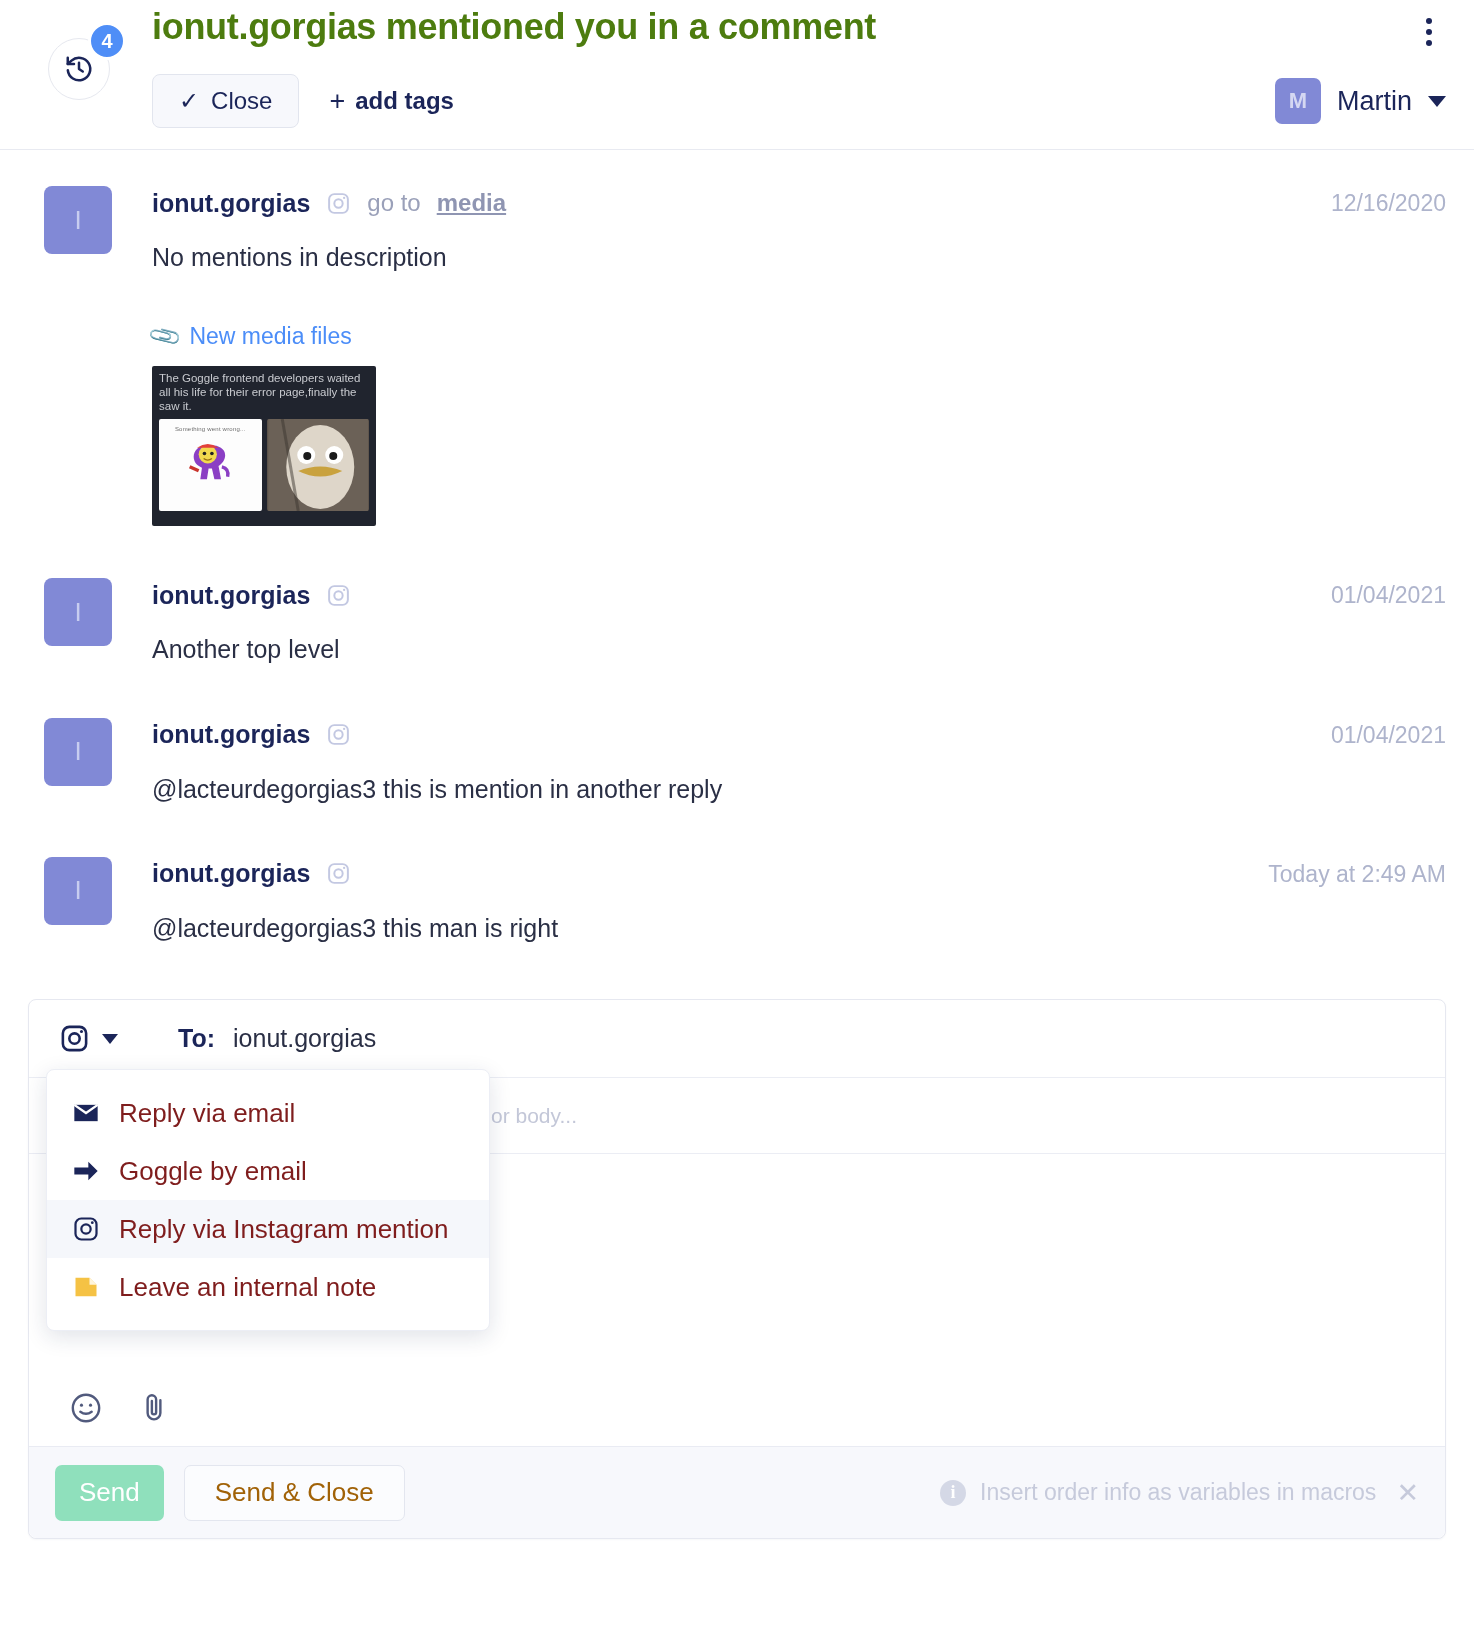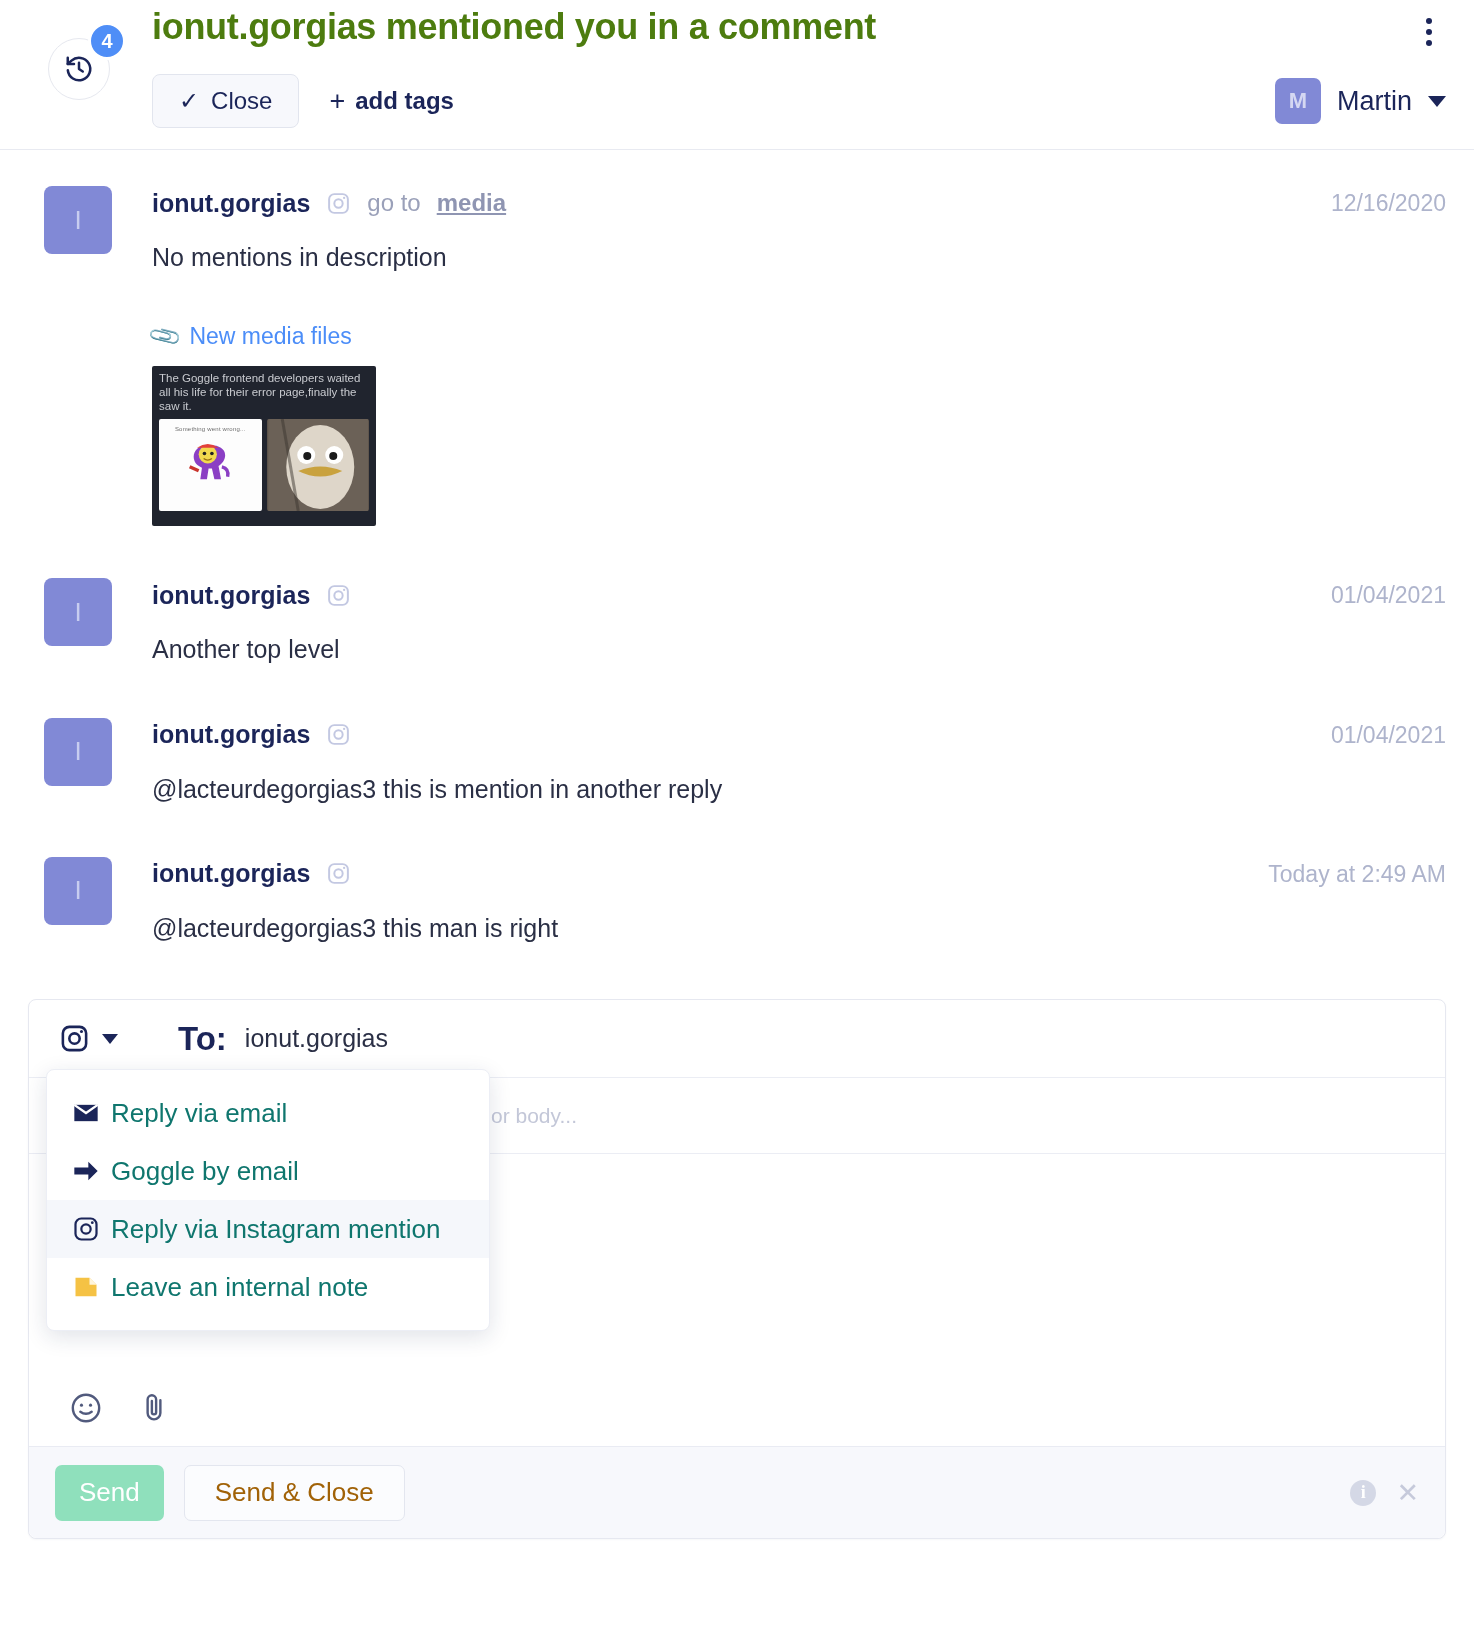--- a/index.html
+++ b/index.html
@@ -136,21 +136,21 @@
     padding: 0 0 0 30px; border-bottom: 1px solid #ebedf4;
   }
   .channel-select {
     display: flex; align-items: center; gap: 12px; cursor: pointer;
   }
   .channel-select .ig-box { width: 31px; height: 31px; }
   .sel-caret {
     width: 0; height: 0; border-left: 8px solid transparent;
     border-right: 8px solid transparent; border-top: 10px solid #1b2559;
   }
-  .to-label { margin-left: 60px; font-size: 33px; font-weight: 700; color: #1b2559; }
+  .to-label { margin-left: 60px; font-size: 25px; font-weight: 700; color: #1b2559; }
   .to-value { margin-left: 18px; font-size: 25px; color: #2a2f45; }
   .subject-row {
     height: 76px; display: flex; align-items: center; padding-left: 30px;
     border-bottom: 1px solid #ebedf4;
   }
   .subject-ph { font-size: 21px; color: #c3c7d8; }
   .editor { height: 216px; }
   .tool-row {
     height: 76px; display: flex; align-items: center; gap: 34px; padding-left: 40px;
   }
@@ -183,23 +183,23 @@
   }
   .note-x { font-size: 27px; color: #c6cadb; cursor: pointer; margin-left: 6px; }
 
   
   .dropdown {
     position: absolute; left: 46px; top: 1069px; width: 444px;
     background: #fff; border: 1px solid #eceef5; border-radius: 8px;
     box-shadow: 0 6px 22px rgba(25,35,80,.13); padding: 14px 0; z-index: 40;
   }
   .dd-item {
-    display: flex; align-items: center; gap: 10px;
+    display: flex; align-items: center; gap: 18px;
     height: 58px; padding: 0 18px 0 24px; cursor: pointer;
-    font-size: 26px; color: #0f766e;
+    font-size: 26px; color: #7f1d1d;
   }
   .dd-item.sel { background: #f5f7fb; }
   .dd-ico { width: 30px; flex: 0 0 30px; display:flex; align-items:center; justify-content:center; }
 </style>
 </head>
 <body>
 
 <div class="header">
 
   <div class="history-btn">
@@ -373,20 +373,21 @@
     <svg class="tool-ico" viewBox="0 0 24 24" fill="none" stroke="#515a7d" stroke-width="1.7" stroke-linecap="round">
       <path d="M16.5 6.5v9a4.5 4.5 0 0 1-9 0V6a3 3 0 0 1 6 0v9a1.5 1.5 0 0 1-3 0V7"></path>
     </svg>
   </div>
 
   <div class="footer-bar">
     <button class="btn-send">Send</button>
     <button class="btn-sendclose">Send &amp; Close</button>
     <div class="footer-note">
       <span class="info-dot">i</span>
+      <span>Insert order info as variables in macros</span>
       <span class="note-x">✕</span>
     </div>
   </div>
 </div>
 
 <div class="dropdown">
 
   <div class="dd-item">
     <span class="dd-ico">
       <svg viewBox="0 0 24 24" width="28" height="28" fill="#1b2559">

